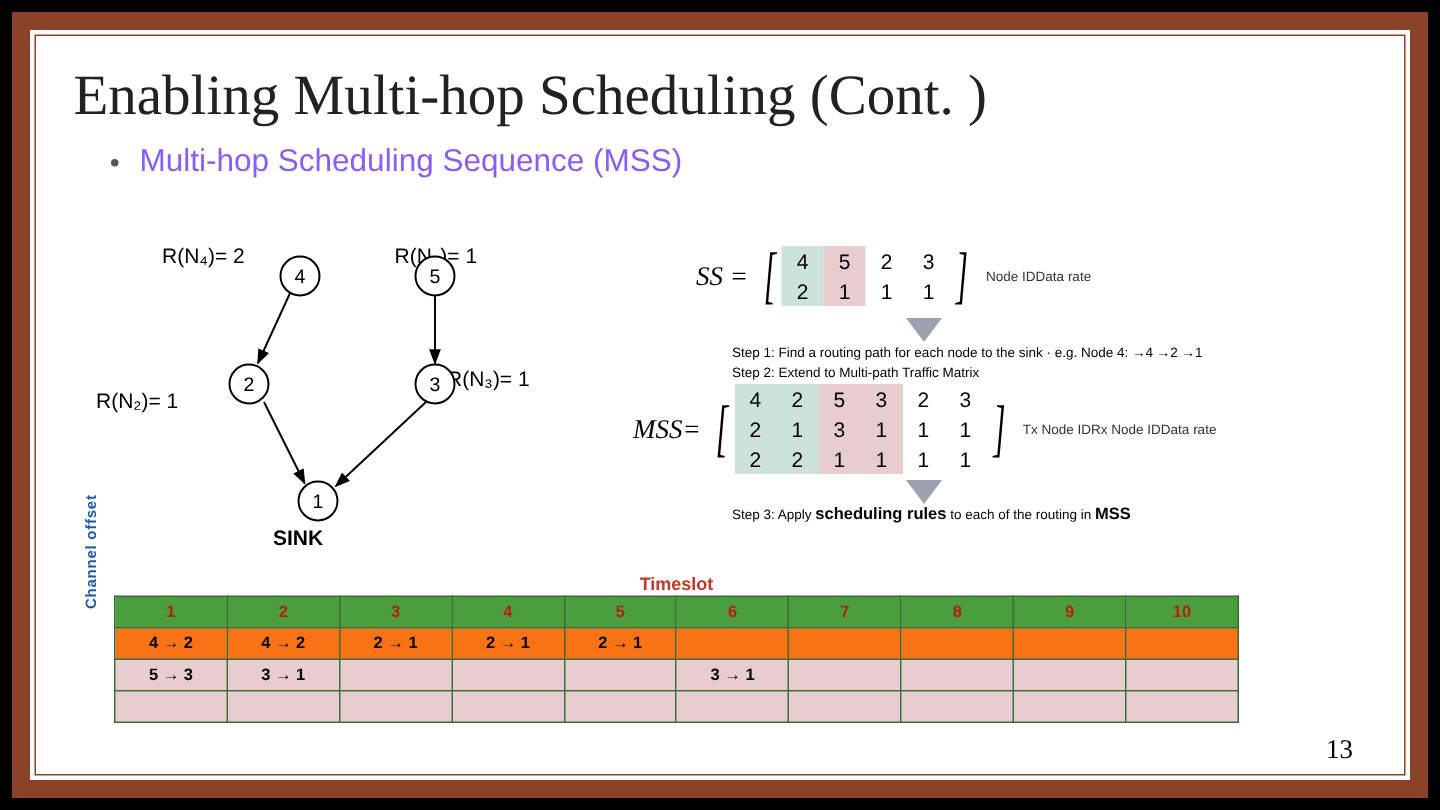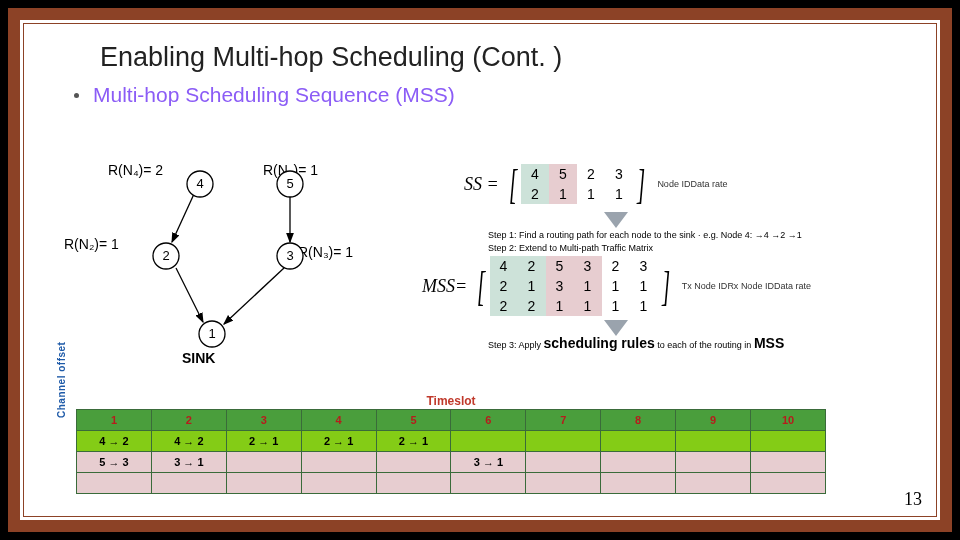--- a/index.html
+++ b/index.html
@@ -1,18 +1,18 @@
 <!DOCTYPE html>
 <html><head>
 <meta charset="utf-8">
 <style>
   html,body{margin:0;padding:0;width:960px;height:540px;background:#000;font-family:"Segoe UI",Arial,sans-serif;overflow:hidden}
   .slide{position:absolute;left:8px;top:8px;width:944px;height:524px;background:#fff;border:12px solid #8c4226;box-sizing:border-box}
   .inner{position:absolute;left:3px;top:3px;right:3px;bottom:3px;border:1px solid #8c4226}
-  h1.title{margin:18px 0 10px 76px;font-size:27px;font-weight:400;color:#222;font-family:Liberation Sans, sans-serif}
+  h1.title{margin:18px 0 10px 25px;font-size:38px;font-weight:400;color:#222;font-family:Liberation Serif, serif}
   .bullet-row{margin:0 0 4px 50px;display:flex;align-items:center}
   .bullet-dot{width:5px;height:5px;background:#555;border-radius:50%;margin-right:14px}
   .bullet-text{font-size:21px;color:#8b5cf6}
   .content{position:absolute;left:60px;top:140px;right:28px}
   
   .graph{position:absolute;left:24px;top:0;width:320px;height:210px}
   .graph svg{position:absolute;left:0;top:0}
   .node{stroke:#000;stroke-width:1.3;fill:#fff}
   .node-text{font:13px Arial;fill:#000;text-anchor:middle;dominant-baseline:middle}
   .rlbl{position:absolute;font:14px Arial;color:#000}
@@ -26,52 +26,52 @@
   .matrix{display:flex;flex-direction:column}
   .matrix-row{display:flex}
   .matrix-cell{width:28px;height:20px;font:14px Arial;font-style:normal;text-align:center;line-height:20px}
   .mc-l{background:#cde2d9}
   .mc-r{background:#e7cdd0}
   .mc-n{background:transparent}
   .side-labels{display:flex;flex-direction:row;margin-left:8px;font:9px Arial;font-style:normal;color:#333}
   .side-labels div{height:20px;line-height:20px}
   .arrow-down{width:0;height:0;border-left:12px solid transparent;border-right:12px solid transparent;border-top:16px solid #9aa3ad;margin:4px 0 2px 140px}
   .step-txt{font:9px Arial;margin-left:24px;line-height:11px;max-width:360px;margin-bottom:2px}
-  .step-txt b{font-size:14px}
+  .step-txt b{font-size:11px}
   
-  .timeslot-wrap{position:absolute;left:-8px;top:230px;width:750px}
+  .timeslot-wrap{position:absolute;left:-8px;top:218px;width:750px}
   .ts-title{text-align:center;font:bold 12px Arial;color:#c0392b;margin-bottom:1px}
   .ts-table{width:100%;border-collapse:collapse;table-layout:fixed}
   .ts-table th,.ts-table td{border:1px solid #3a6b3a;font:bold 11px Arial;text-align:center;height:18px}
   .ts-table th{background:#4a9e3c;color:#b71c1c}
-  .ts-table .r1 td{background:#84cc16;color:#000}
+  .ts-table .r1 td{background:#f97316;color:#000}
   .ts-table .r2 td{background:#e7cdd0;color:#000}
   .ts-table .r3 td{background:#e7cdd0}
   .ch-offset{position:absolute;left:-20px;top:24px;transform:rotate(-90deg);transform-origin:left top;font:bold 10px Arial;color:#1e5aa8;letter-spacing:0.5px}
-  .page-num{position:absolute;right:14px;bottom:6px;font:18px "Times New Roman",serif}
+  .page-num{position:absolute;right:34px;bottom:6px;font:18px "Times New Roman",serif}
 </style>
 </head>
 <body>
 
 <div class="slide">
   <div class="inner">
 
     <h1 class="title">Enabling Multi-hop Scheduling (Cont. )</h1>
 
     <div class="bullet-row">
       <span class="bullet-dot"></span>
       <span class="bullet-text">Multi-hop Scheduling Sequence (MSS)</span>
     </div>
 
     <div class="content">
 
       <div class="graph">
         <span class="rlbl" style="left:0px;top:-2px">R(N₄)= 2</span>
         <span class="rlbl" style="left:155px;top:-2px">R(N₅)= 1</span>
-        <span class="rlbl" style="left:-44px;top:72px">R(N₂)= 1</span>
+        <span class="rlbl" style="left:-44px;top:95px">R(N₂)= 1</span>
         <span class="rlbl" style="left:190px;top:80px">R(N₃)= 1</span>
         <span class="sink-lbl" style="left:74px;top:186px">SINK</span>
         <svg width="320" height="210">
           <defs>
             <marker id="ah" markerWidth="8" markerHeight="8" refX="7" refY="3" orient="auto">
               <path d="M0,0 L8,3 L0,6 Z" fill="#000"></path>
             </marker>
           </defs>
 
           <line x1="86" y1="30" x2="64" y2="78" stroke="#000" stroke-width="1.3" marker-end="url(#ah)"></line>

